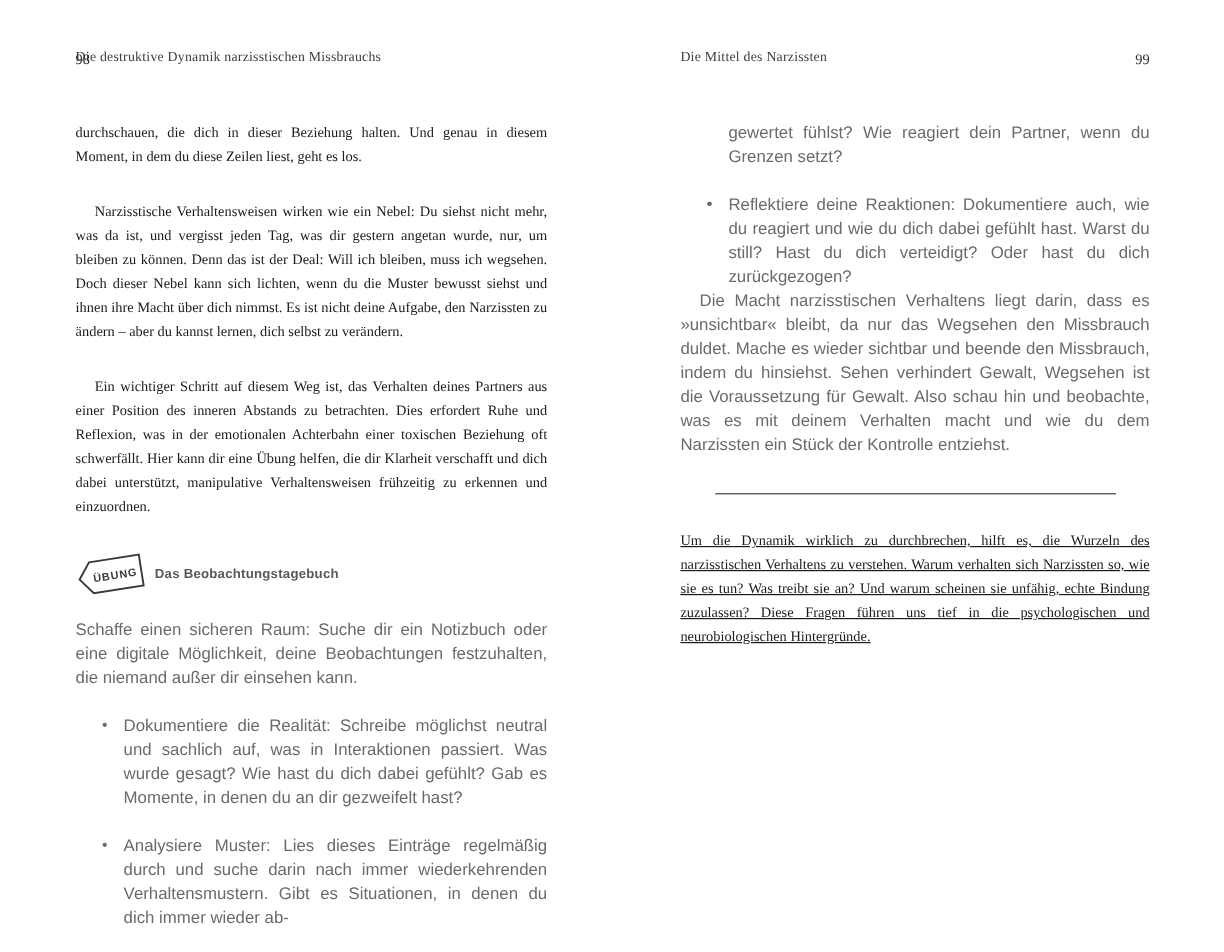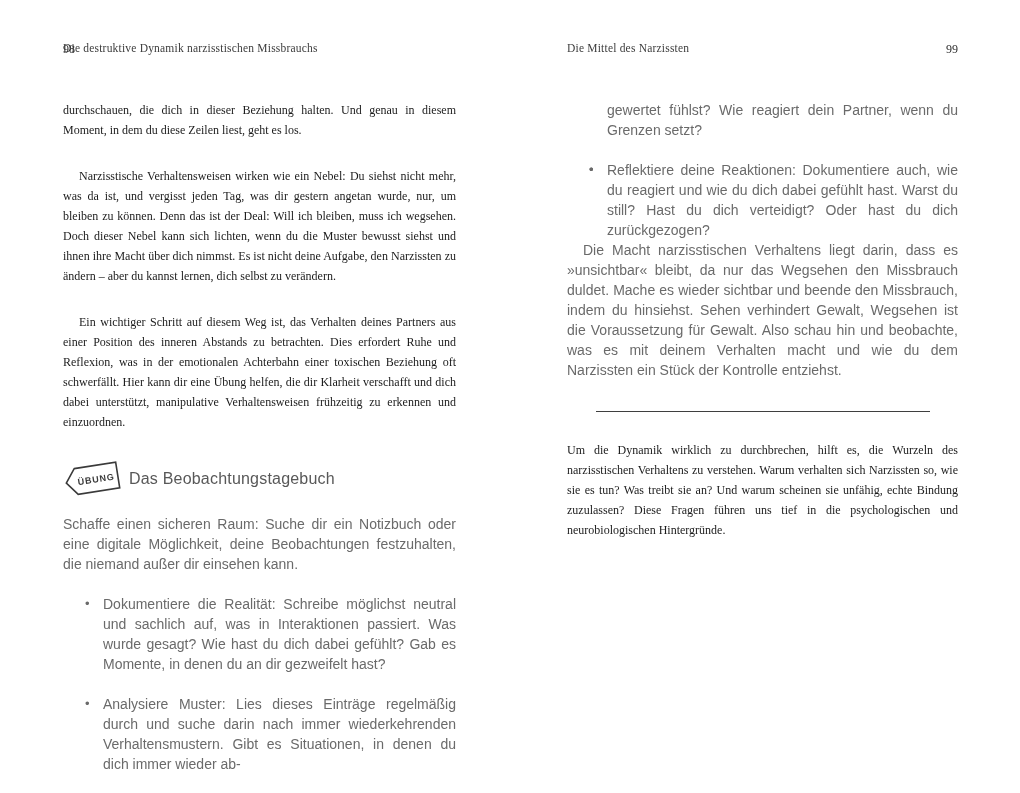--- a/index.html
+++ b/index.html
@@ -57,22 +57,22 @@
   .exercise-heading {
     margin-top: 24px;
     display: flex;
     align-items: center;
     gap: 8px;
     height: 46px;
   }
   .badge-wrap { width: 58px; height: 42px; flex: 0 0 auto; }
   .exercise-title {
     font-family: "Liberation Sans", sans-serif;
-    font-size: 16px;
-    font-weight: normal;
+    font-size: 11px;
+    font-weight: bold;
     color: #585858;
     letter-spacing: 0.2px;
   }
 
   .intro { margin-top: 12px; }
 
   .bullet-list { margin-top: 20px; }
   .bullet-item { position: relative; padding-left: 40px; margin-bottom: 20px; }
   .bullet-item:last-child { margin-bottom: 0; }
   .bullet-marker {
@@ -90,21 +90,21 @@
   .after-list { margin-top: 20px; }
   .flow-indent { text-indent: 16px; }
 
   .divider {
     border: none;
     border-top: 1.2px solid #3f3f3f;
     width: 334px;
     margin: 31px auto 0 auto;
   }
 
-  .closing { margin-top: 28px; color: #141414; }
+  .closing { margin-top: 28px; color: #141414; text-decoration: underline; }
 </style>
 </head>
 <body>
 
 <div class="spread">
 
   <div class="page page-left">
 
     <div class="running-header">
       <span class="pagenum pagenum-left">98</span>

